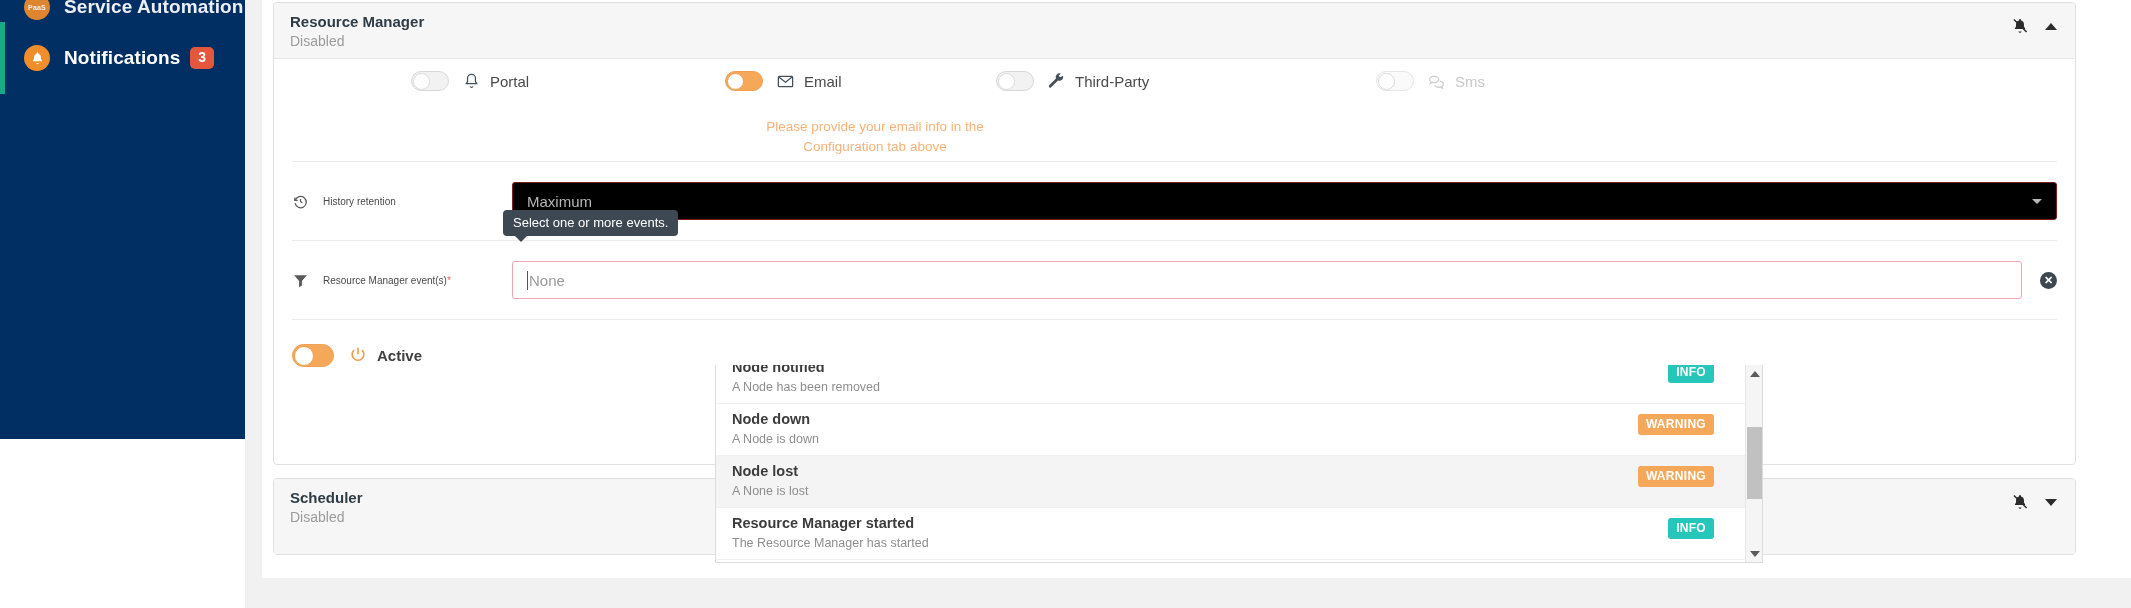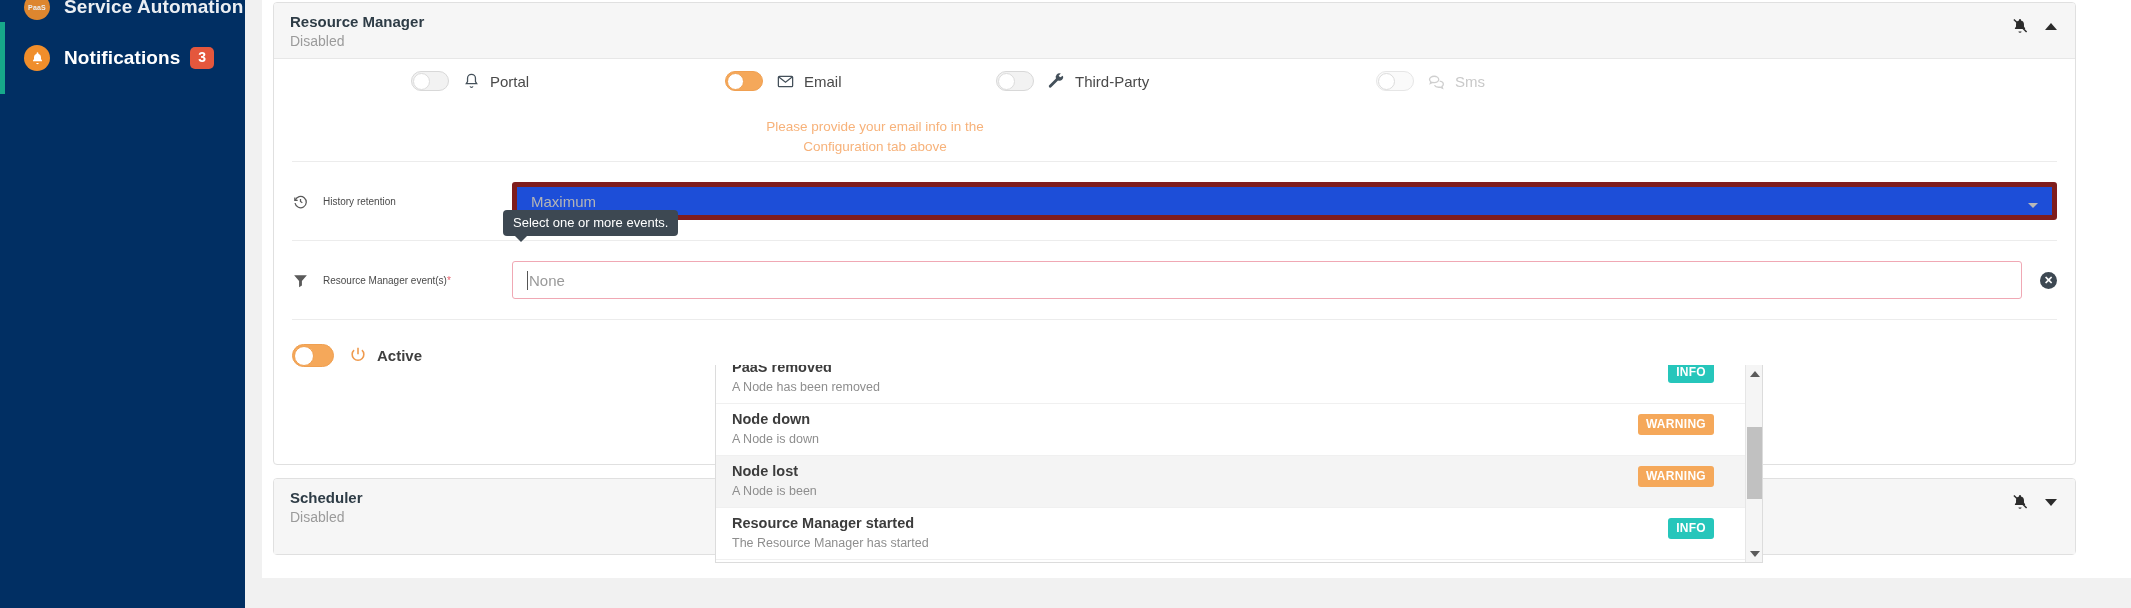--- a/index.html
+++ b/index.html
@@ -7,21 +7,21 @@
     margin: 0; padding: 0;
     width: 2131px; height: 608px;
     overflow: hidden;
     background: #ffffff;
     font-family: "Liberation Sans", sans-serif;
   }
 
   
   #sidebar {
     position: absolute; left: 0; top: 0;
-    width: 245px; height: 608px;
+    width: 245px; height: 439px;
     background: #012f63;
     overflow: hidden;
     text-decoration: underline;
   }
   .side-item {
     position: absolute; left: 0;
     display: flex; align-items: center;
     height: 50px; width: 245px;
     padding-left: 24px;
     color: #ffffff;
@@ -182,22 +182,22 @@
     width: 220px; flex: 0 0 auto;
   }
   .frow-icon { width: 17px; height: 17px; color: #5a5a5a; display:block; }
   .frow-text { margin-left: 14px; font-size: 10px; color: #4a4a4a; white-space:nowrap; }
   .req { color: #e8616d; }
 
   .sel-disabled {
     position: relative;
     flex: 1 1 auto;
     height: 38px;
-    background: #1d4ed8;
-    border: 5px solid #7f1d1d;
+    background: #000000;
+    border: 1px solid #7f1d1d;
     border-radius: 3px;
     display: flex; align-items: center;
     padding: 0 14px;
     font-size: 15px;
     color: #b5b5b5;
   }
   .sel-disabled .mini-caret {
     position: absolute; right: 14px; top: 16px;
     width: 0; height: 0;
     border-left: 5px solid transparent;
@@ -467,32 +467,32 @@
             <path d="M3.2 3.9 20.1 20.8l1.4-1.4L4.6 2.5z"></path>
           </svg>
           <div class="caret down"></div>
         </div>
       </div>
     </div>
 
     <div id="event-dropdown">
       <div class="dd-list">
           <div class="dd-item">
-            <div class="dd-title">PaaS removed</div>
+            <div class="dd-title">Node notified</div>
             <div class="dd-desc">A Node has been removed</div>
             <span class="dd-badge badge-INFO">INFO</span>
           </div>
           <div class="dd-item">
             <div class="dd-title">Node down</div>
             <div class="dd-desc">A Node is down</div>
             <span class="dd-badge badge-WARNING">WARNING</span>
           </div>
           <div class="dd-item hover">
             <div class="dd-title">Node lost</div>
-            <div class="dd-desc">A Node is been</div>
+            <div class="dd-desc">A None is lost</div>
             <span class="dd-badge badge-WARNING">WARNING</span>
           </div>
           <div class="dd-item">
             <div class="dd-title">Resource Manager started</div>
             <div class="dd-desc">The Resource Manager has started</div>
             <span class="dd-badge badge-INFO">INFO</span>
           </div>
           <div class="dd-item"></div>
         </div>
       <div class="dd-scroll">

